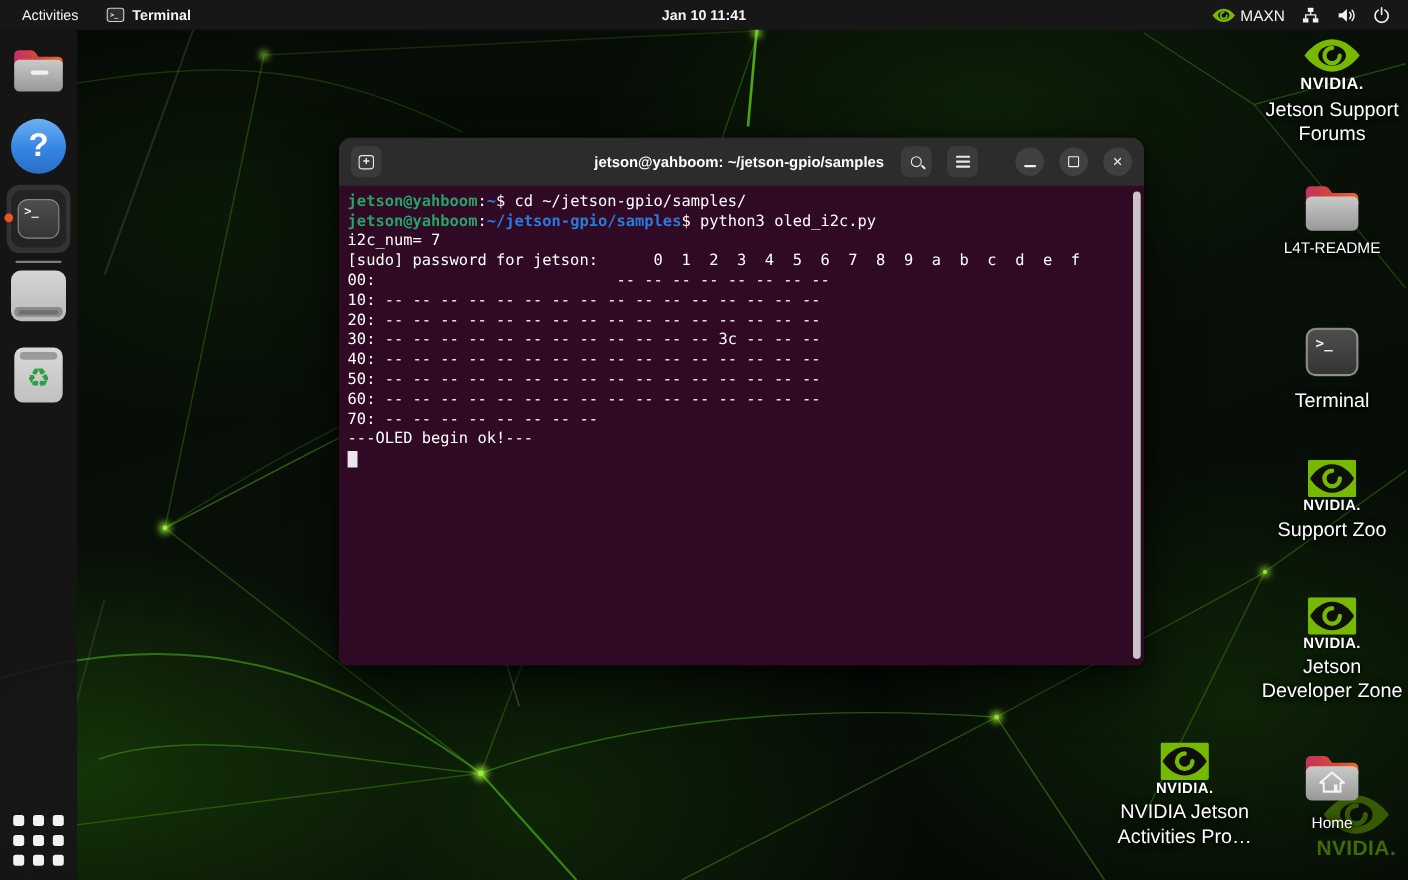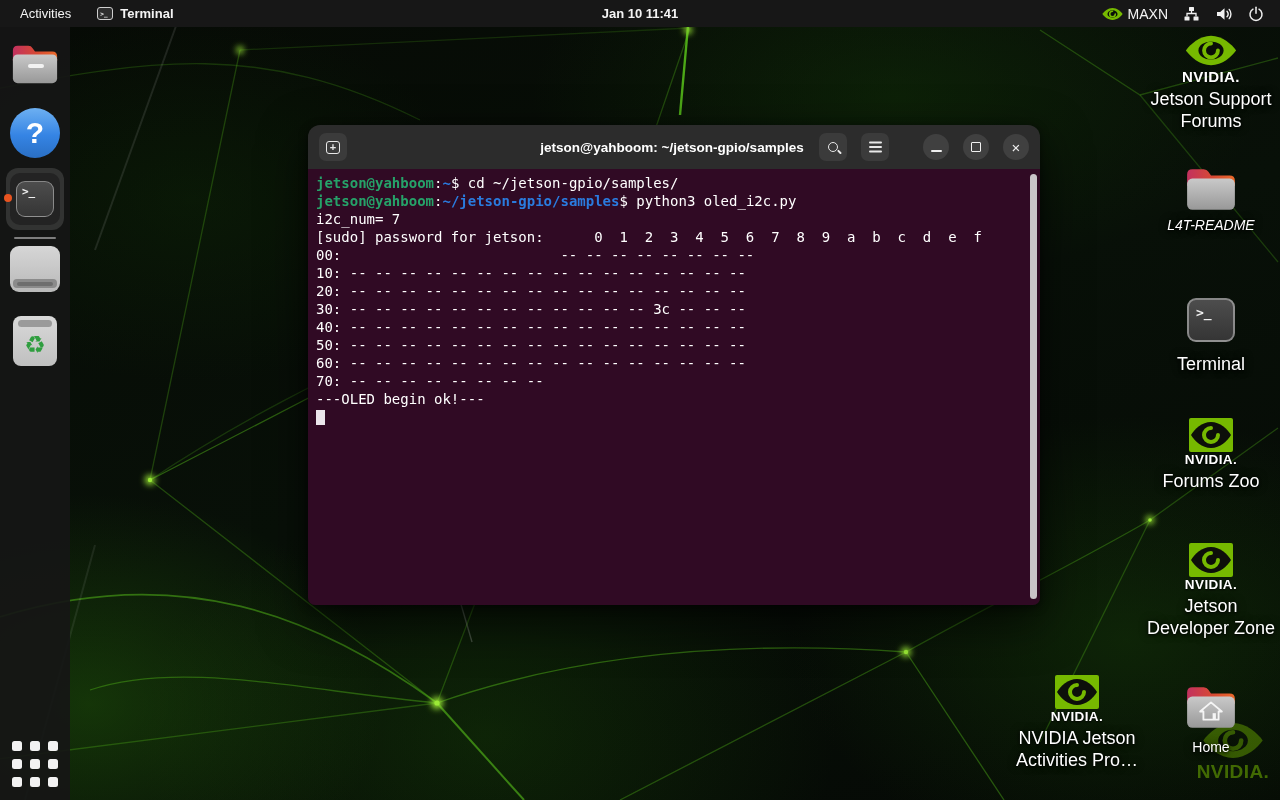--- a/index.html
+++ b/index.html
@@ -299,36 +299,36 @@
         <use href="#nveye"></use>
       </svg>
     <div class="nvword" style="font-size:15px;">NVIDIA.</div>
     <div class="lbl">Jetson Support Forums</div>
   </div>
 
   <div class="dicon" style="left:1146px; top:165px;">
     <svg width="54" height="48" viewBox="0 0 52 46">
         <use href="#folder"></use>
       </svg>
-    <div class="lbl" style="font-size:14px;font-style:italic;">L4T-README</div>
+    <div class="lbl" style="font-size:14px;">L4T-README</div>
   </div>
 
   <div class="dicon" style="left:1146px; top:298px;">
     <div class="term-ic" style="width:48px;height:44px;">
       <span class="tg">&gt;_</span>
     </div>
     <div class="lbl" style="margin-top:12px;">Terminal</div>
   </div>
 
   <div class="dicon" style="left:1146px; top:418px;">
     <svg width="44" height="34">
         <use href="#nvbox"></use>
       </svg>
     <div class="nvword" style="font-size:13.5px;">NVIDIA.</div>
-    <div class="lbl">Forums Zoo</div>
+    <div class="lbl">Support Zoo</div>
   </div>
 
   <div class="dicon" style="left:1146px; top:543px;">
     <svg width="44" height="34">
         <use href="#nvbox"></use>
       </svg>
     <div class="nvword" style="font-size:13.5px;">NVIDIA.</div>
     <div class="lbl">Jetson Developer Zone</div>
   </div>
 

